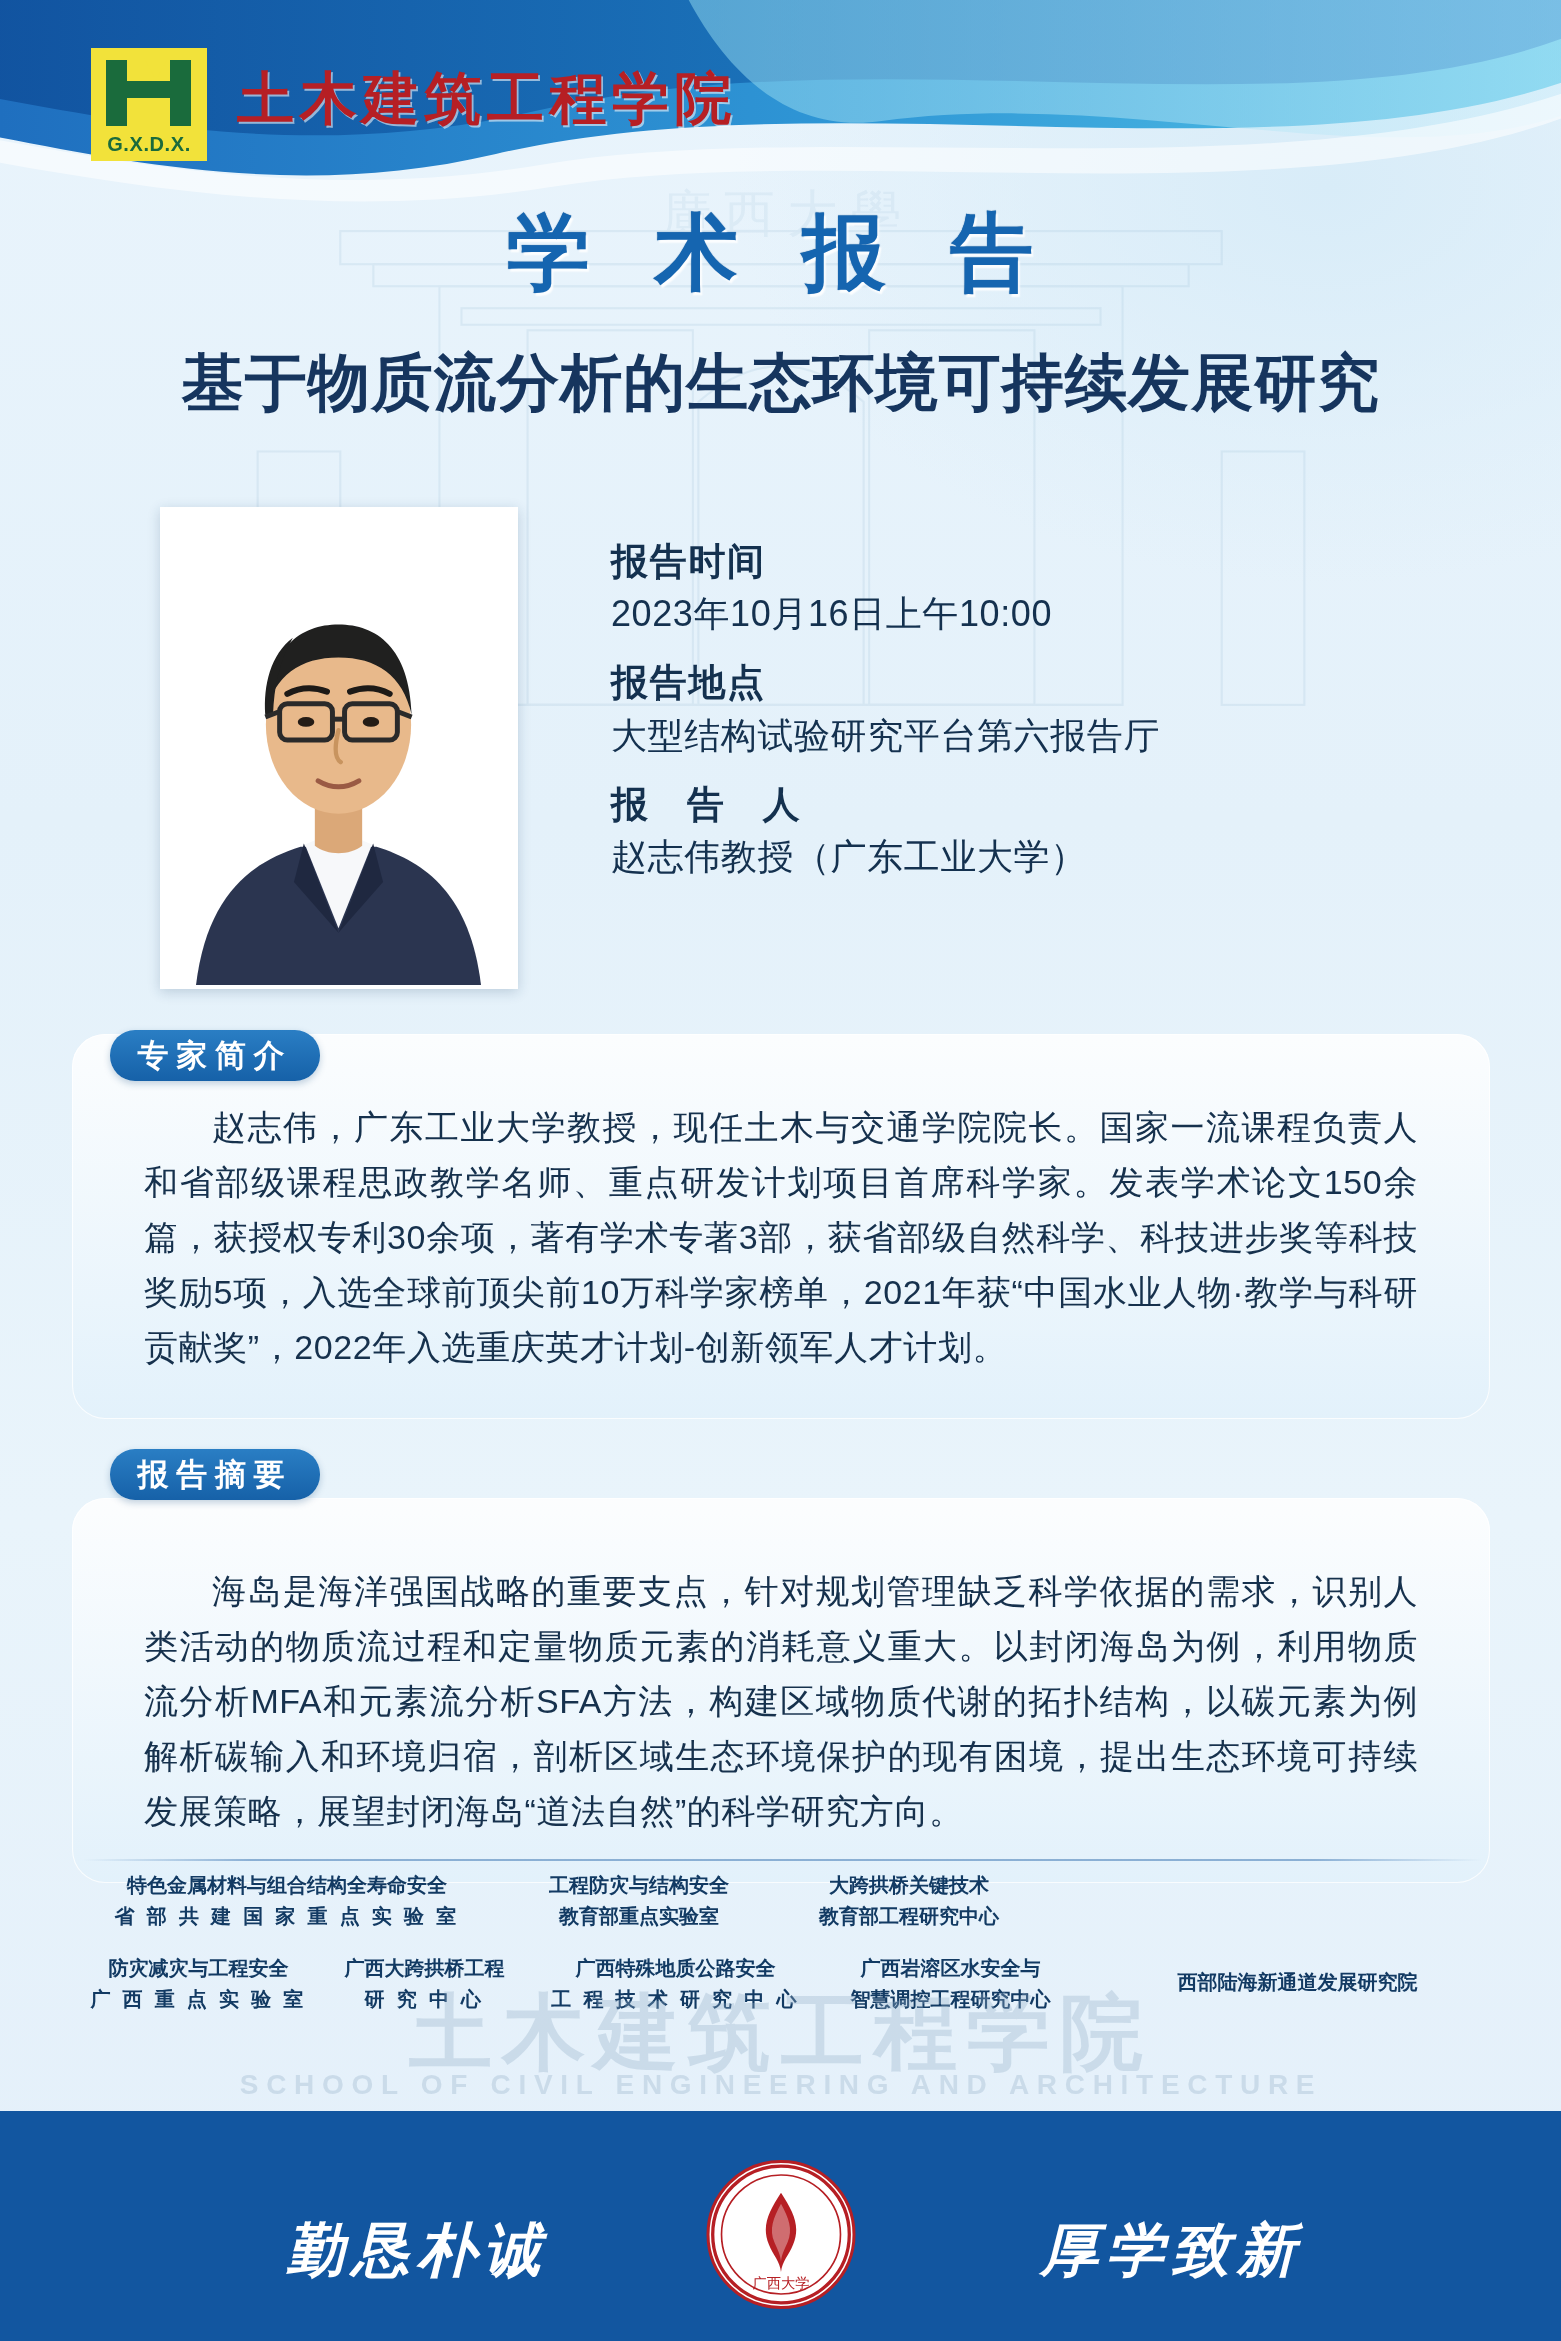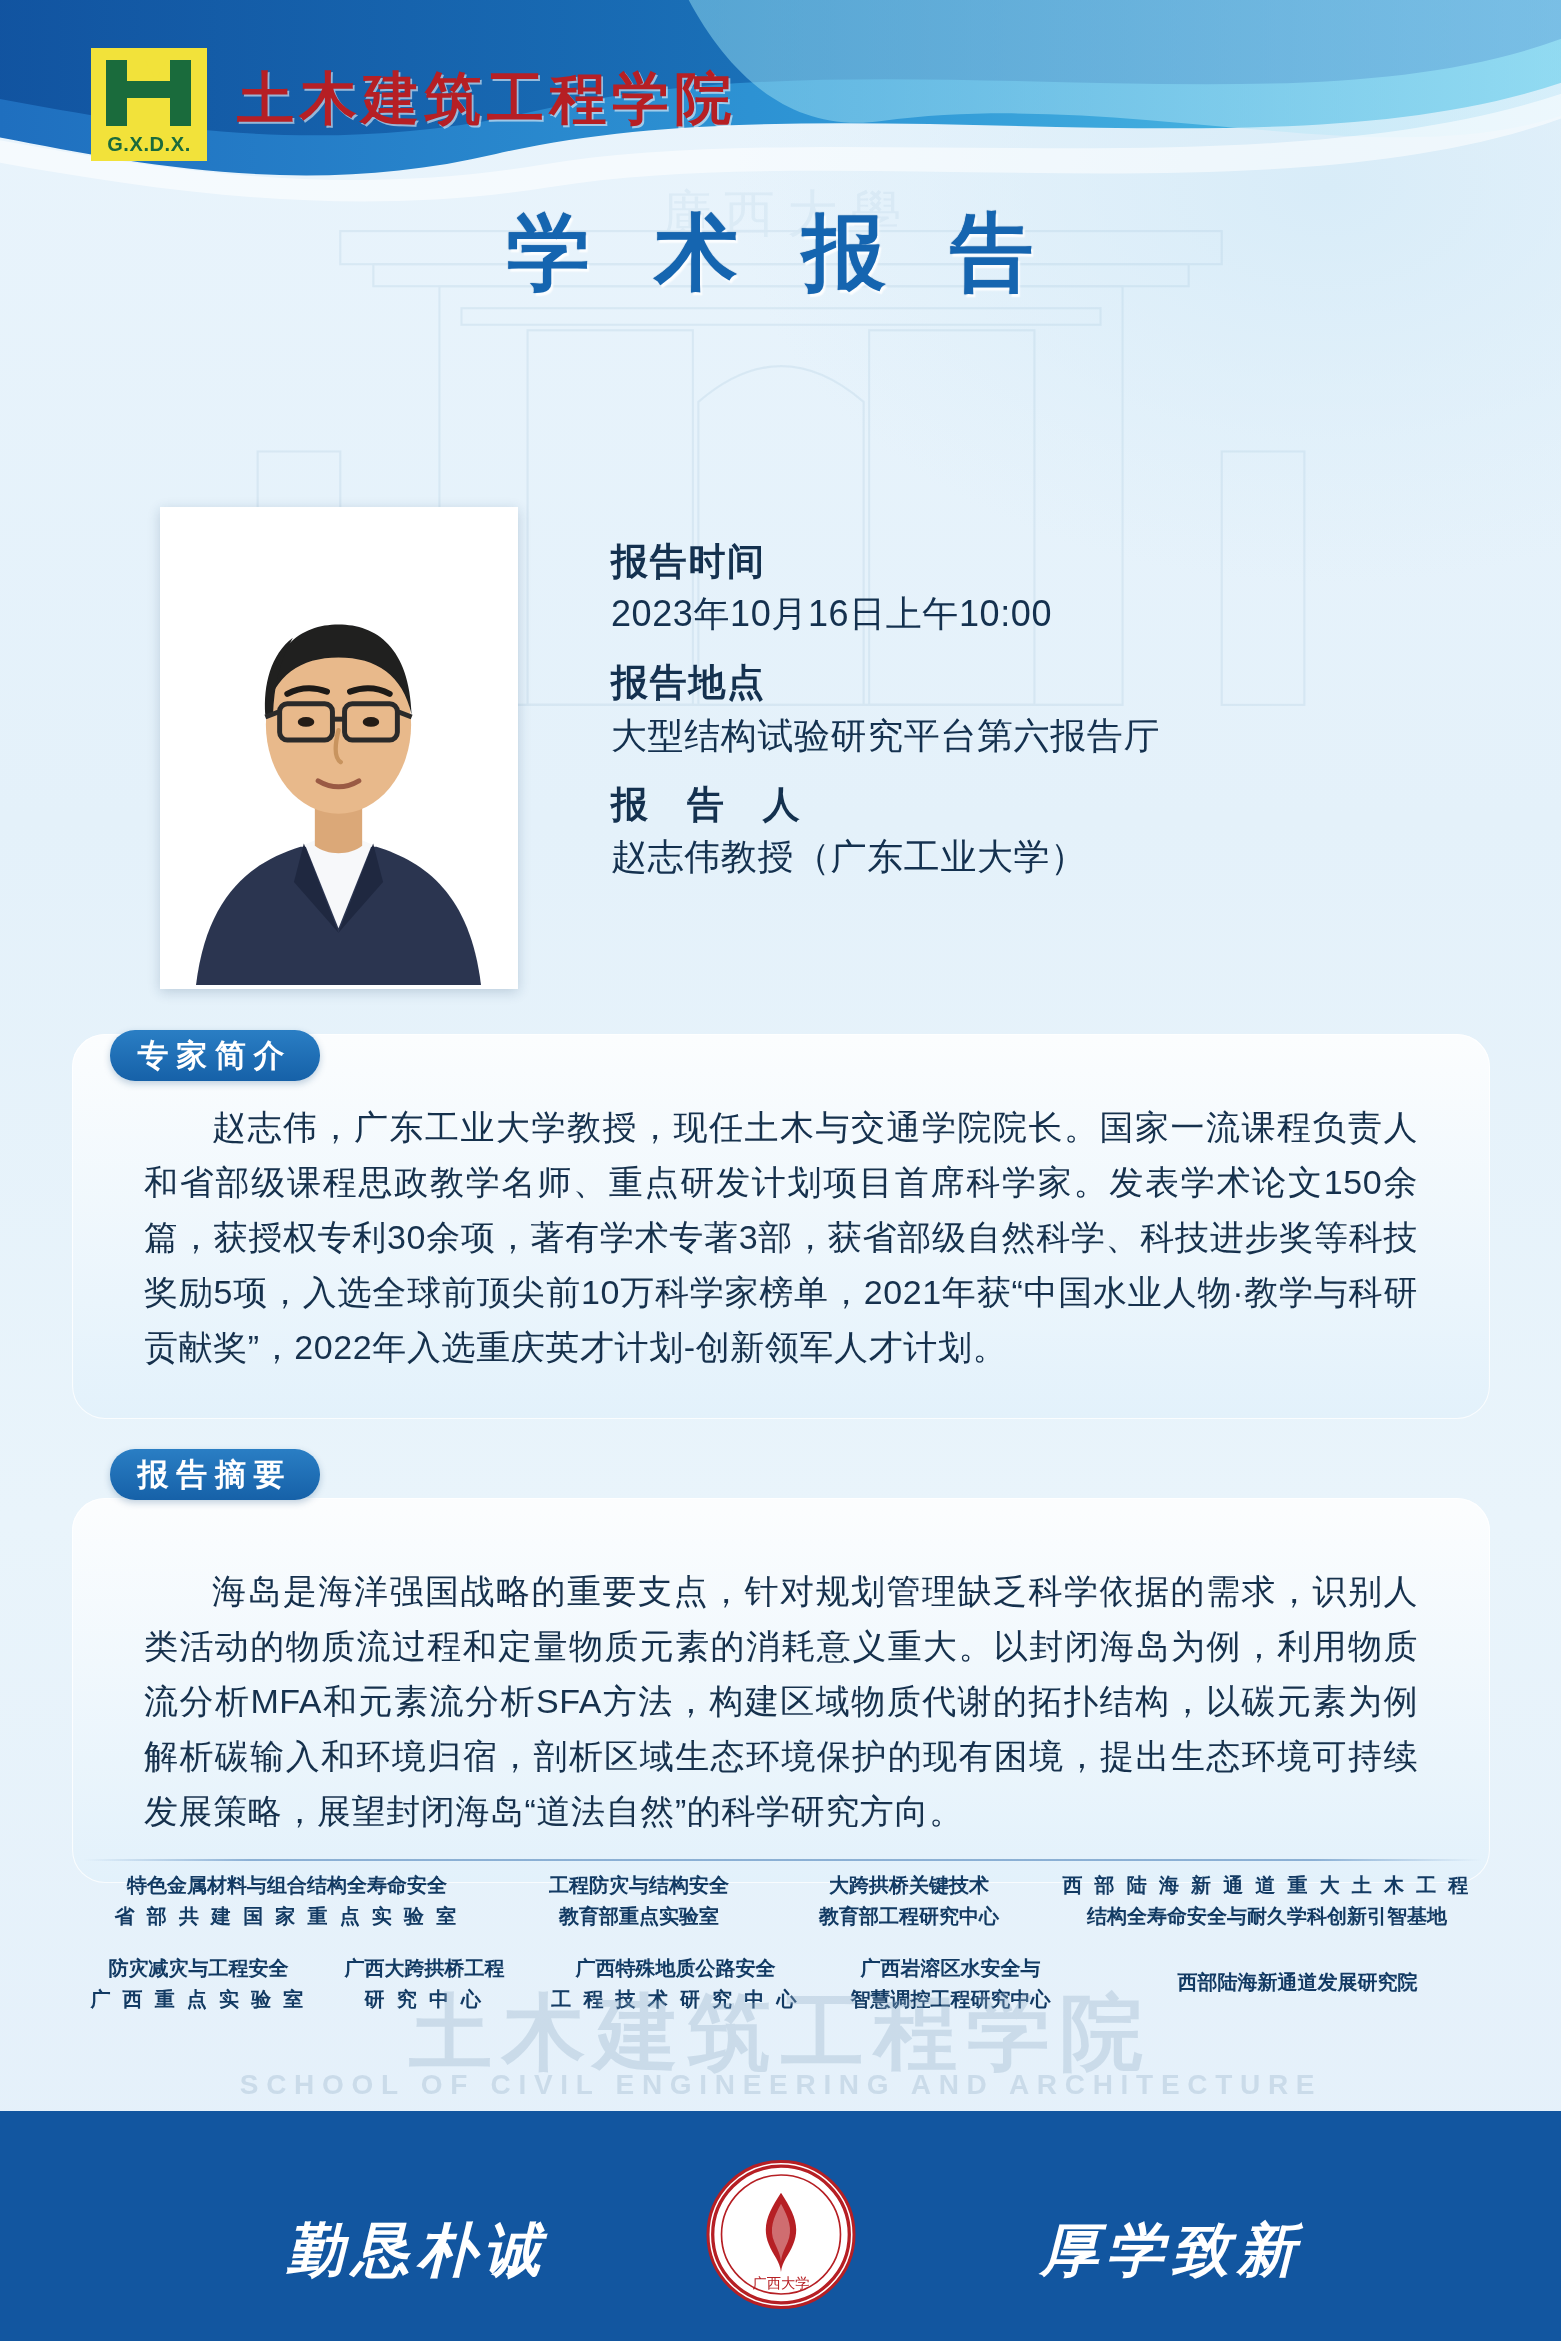--- a/index.html
+++ b/index.html
@@ -333,20 +333,21 @@
     <div class="logo-bar"></div>
     <div class="logo-tri"></div>
     <div class="logo-caption">G.X.D.X.</div>
   </div>
 
   <div class="school-name">土木建筑工程学院</div>
 
   <div class="heading-wrap">
     <div class="heading">学 术 报 告</div>
   </div>
+  <div class="subtitle">基于物质流分析的生态环境可持续发展研究</div>
 
   <div class="portrait">
     <svg width="351" height="475" viewBox="0 0 638 863">
       <rect x="0" y="0" width="638" height="863" fill="#ffffff"></rect>
 
       <path d="M60 863 C80 700 160 640 250 612 L388 612 C478 640 558 700 578 863 Z" fill="#2b3550"></path>
 
       <path d="M258 608 L319 760 L380 608 L352 596 L286 596 Z" fill="#f7f8fa"></path>
 
       <path d="M256 606 L319 768 L238 676 Z" fill="#1f2840"></path>
@@ -404,24 +405,20 @@
         <span>特色金属材料与组合结构全寿命安全</span>
         <span class="just">省 部 共 建 国 家 重 点 实 验 室</span>
       </div>
       <div class="lab" style="left:435px; width:242px;">
         <span>工程防灾与结构安全</span>
         <span>教育部重点实验室</span>
       </div>
       <div class="lab" style="left:705px; width:242px;">
         <span>大跨拱桥关键技术</span>
         <span>教育部工程研究中心</span>
-      </div>
-      <div class="lab" style="left:969px; width:430px;">
-        <span class="just">西 部 陆 海 新 通 道 重 大 土 木 工 程</span>
-        <span>结构全寿命安全与耐久学科创新引智基地</span>
       </div>
     </div>
     <div class="labs-row" style="height:72px;">
       <div class="lab" style="left:0px; width:231px;">
         <span>防灾减灾与工程安全</span>
         <span class="just">广 西 重 点 实 验 室</span>
       </div>
       <div class="lab" style="left:237px; width:209px;">
         <span>广西大跨拱桥工程</span>
         <span class="just">研 究 中 心</span>

